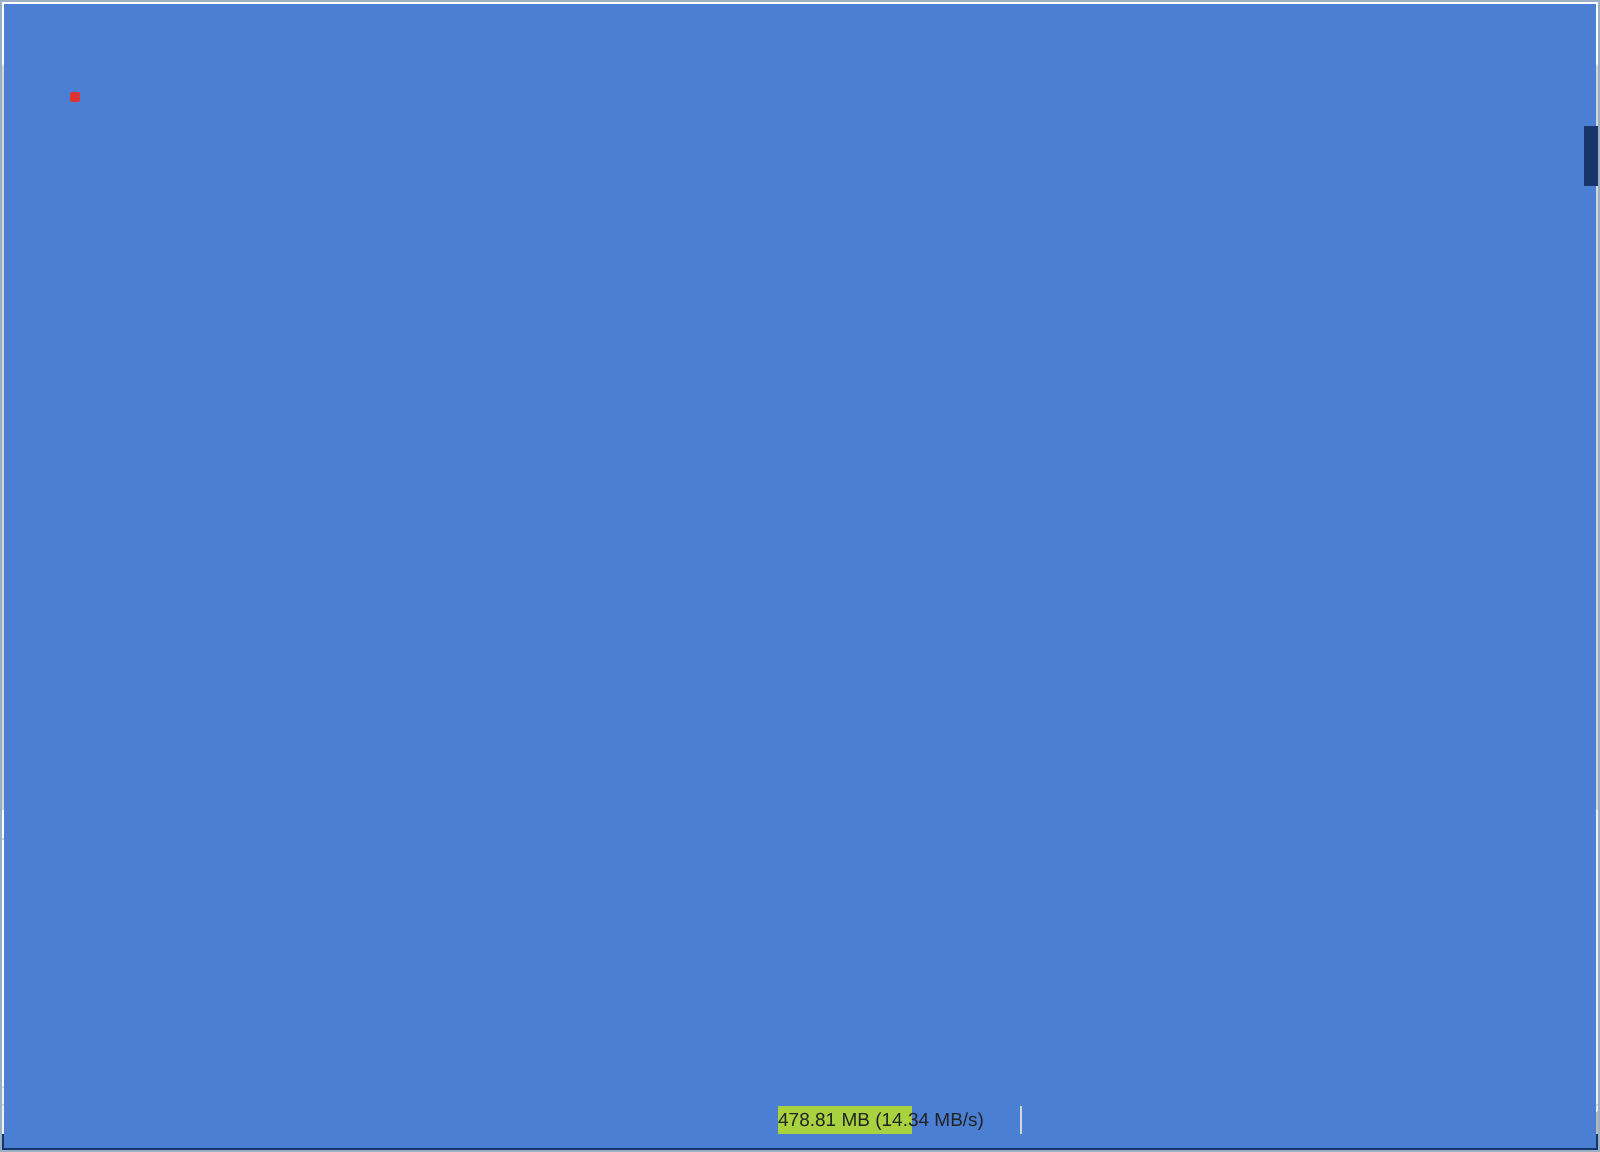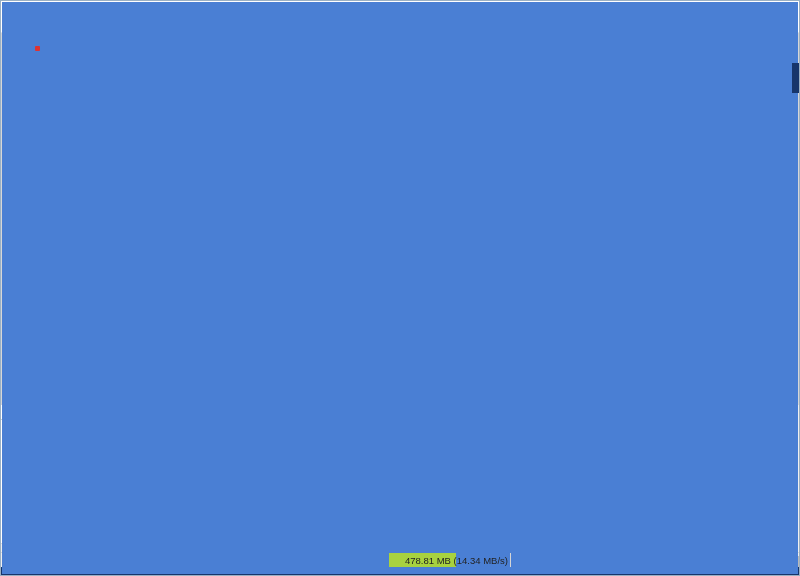--- a/index.html
+++ b/index.html
@@ -103,21 +103,21 @@
   .log-line.red{color:#b03030;}
   .vscroll{width:10px;background:#f0f0f0;border-left:1px solid #dcdcdc;display:flex;flex-direction:column;align-items:center;justify-content:space-between;font-size:7px;color:#888;padding:1px 0;flex:0 0 auto;}
   .vthumb{width:6px;height:24px;background:#cdcdcd;border-radius:2px;}
   
   .statusbar{height:15px;background:#f0f0f0;border-top:1px solid #d5d5d5;display:flex;align-items:stretch;font-size:9.5px;color:#222;flex:0 0 auto;}
   .sb{display:flex;align-items:center;padding:0 5px;border-right:1px solid #d5d5d5;white-space:nowrap;overflow:hidden;}
   .sb-activity{flex:1;gap:4px;}
   .sb-ic{width:9px;height:9px;background:#dcdcdc;border:1px solid #bdbdbd;flex:0 0 auto;}
   .sb-progress{width:122px;position:relative;padding:0;}
   .sb-progress .fill{position:absolute;left:0;top:0;bottom:0;width:55%;background:#a8d23f;}
-  .sb-progress .ptext{position:relative;padding:0 16px;z-index:1;}
+  .sb-progress .ptext{position:relative;padding:0 0;z-index:1;}
   .sb-pct{width:40px;justify-content:center;}
   .sb-elapsed{width:94px;}
   .sb-remaining{width:72px;}
   .sb-queue{width:72px;border-right:none;}
   .grip{width:8px;border-right:none;background:linear-gradient(135deg,transparent 50%,#b9b9b9 50%);}
   
   .taskbar{height:8px;background:#17356b;display:flex;align-items:center;gap:3px;padding-left:26px;flex:0 0 auto;}
   .tb-app{width:12px;height:6px;background:linear-gradient(90deg,#e8a33e 50%,#3f7fc1 50%);}
   .tb-app2{width:9px;height:6px;background:#3458a3;}
   .desktop-sliver{position:absolute;right:0;top:62px;width:7px;height:30px;background:#17356b;z-index:5;}

